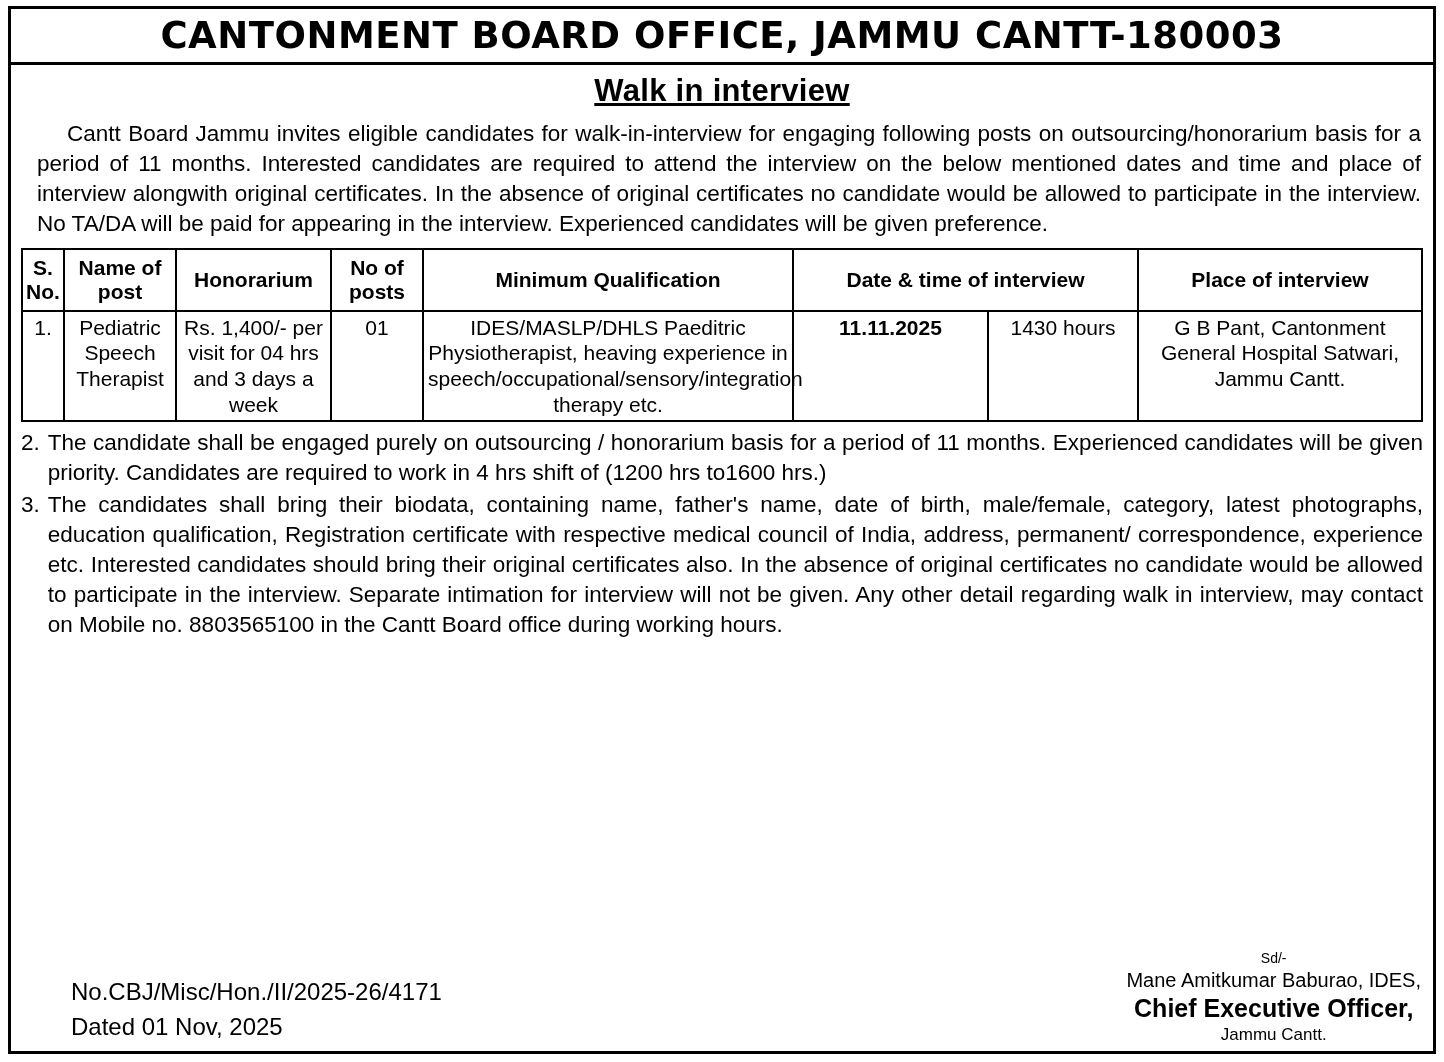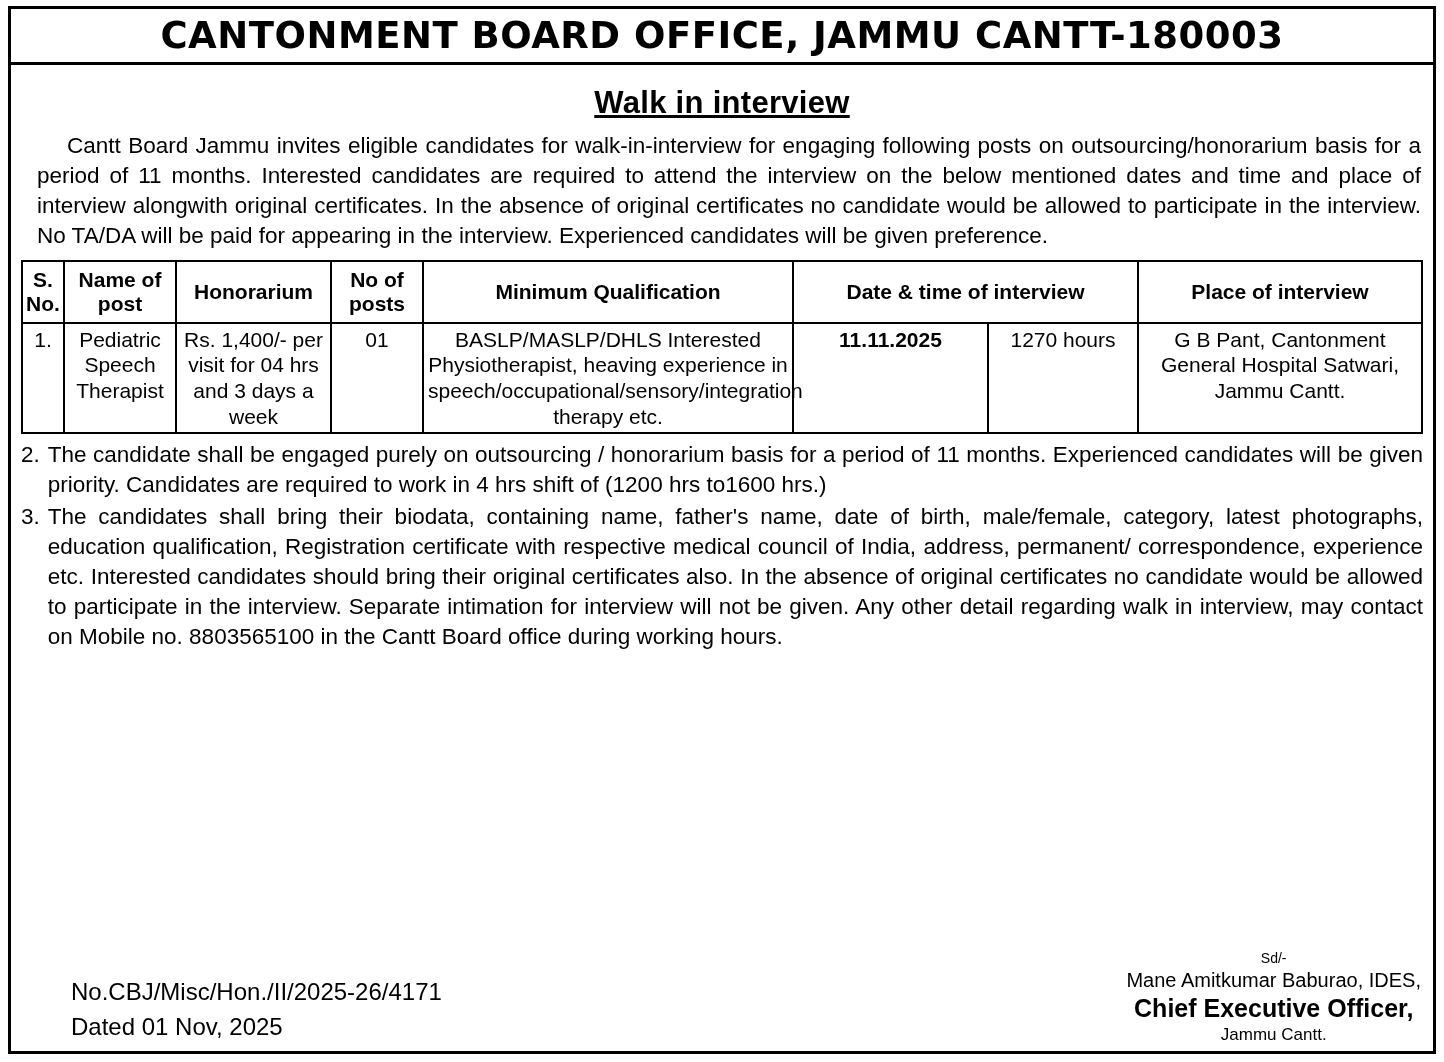--- a/index.html
+++ b/index.html
@@ -41,21 +41,21 @@
   }
   .rule {
     border-bottom: 3px solid #000;
     margin: 6px -10px 0 -10px;
   }
   .walk-title {
     text-align: center;
     font-weight: bold;
     font-size: 31px;
     text-decoration: underline;
-    margin-top: 20px;
+    margin-top: 8px;
     letter-spacing: 0.3px;
   }
   .intro {
     font-size: 22.5px;
     line-height: 1.33;
     text-align: justify;
     margin: 10px 2px 8px 16px;
     text-justify: inter-word;
   }
   .intro .indent { display: inline-block; width: 30px; }
@@ -170,23 +170,23 @@
           <th colspan="2">Date &amp; time of interview</th>
           <th>Place of interview</th>
         </tr>
       </thead>
       <tbody>
         <tr>
           <td class="sno">1.</td>
           <td>Pediatric Speech Therapist</td>
           <td>Rs. 1,400/- per visit for 04 hrs and 3 days a week</td>
           <td>01</td>
-          <td>BASLP/MASLP/DHLS Interested Physiotherapist, heaving experience in speech/occupational/sensory/integration therapy etc.</td>
+          <td>IDES/MASLP/DHLS Paeditric Physiotherapist, heaving experience in speech/occupational/sensory/integration therapy etc.</td>
           <td class="date">11.11.2025</td>
-          <td>1270 hours</td>
+          <td>1430 hours</td>
           <td>G B Pant, Cantonment General Hospital Satwari, Jammu Cantt.</td>
         </tr>
       </tbody>
     </table>
 
     <div class="notes">
       <div class="note">
         <div class="num">2.</div>
         <div class="body">The candidate shall be engaged purely on outsourcing / honorarium basis for a period of 11 months. Experienced candidates will be given priority.  Candidates are required to work in 4 hrs shift of (1200  hrs to1600 hrs.)</div>
       </div>

